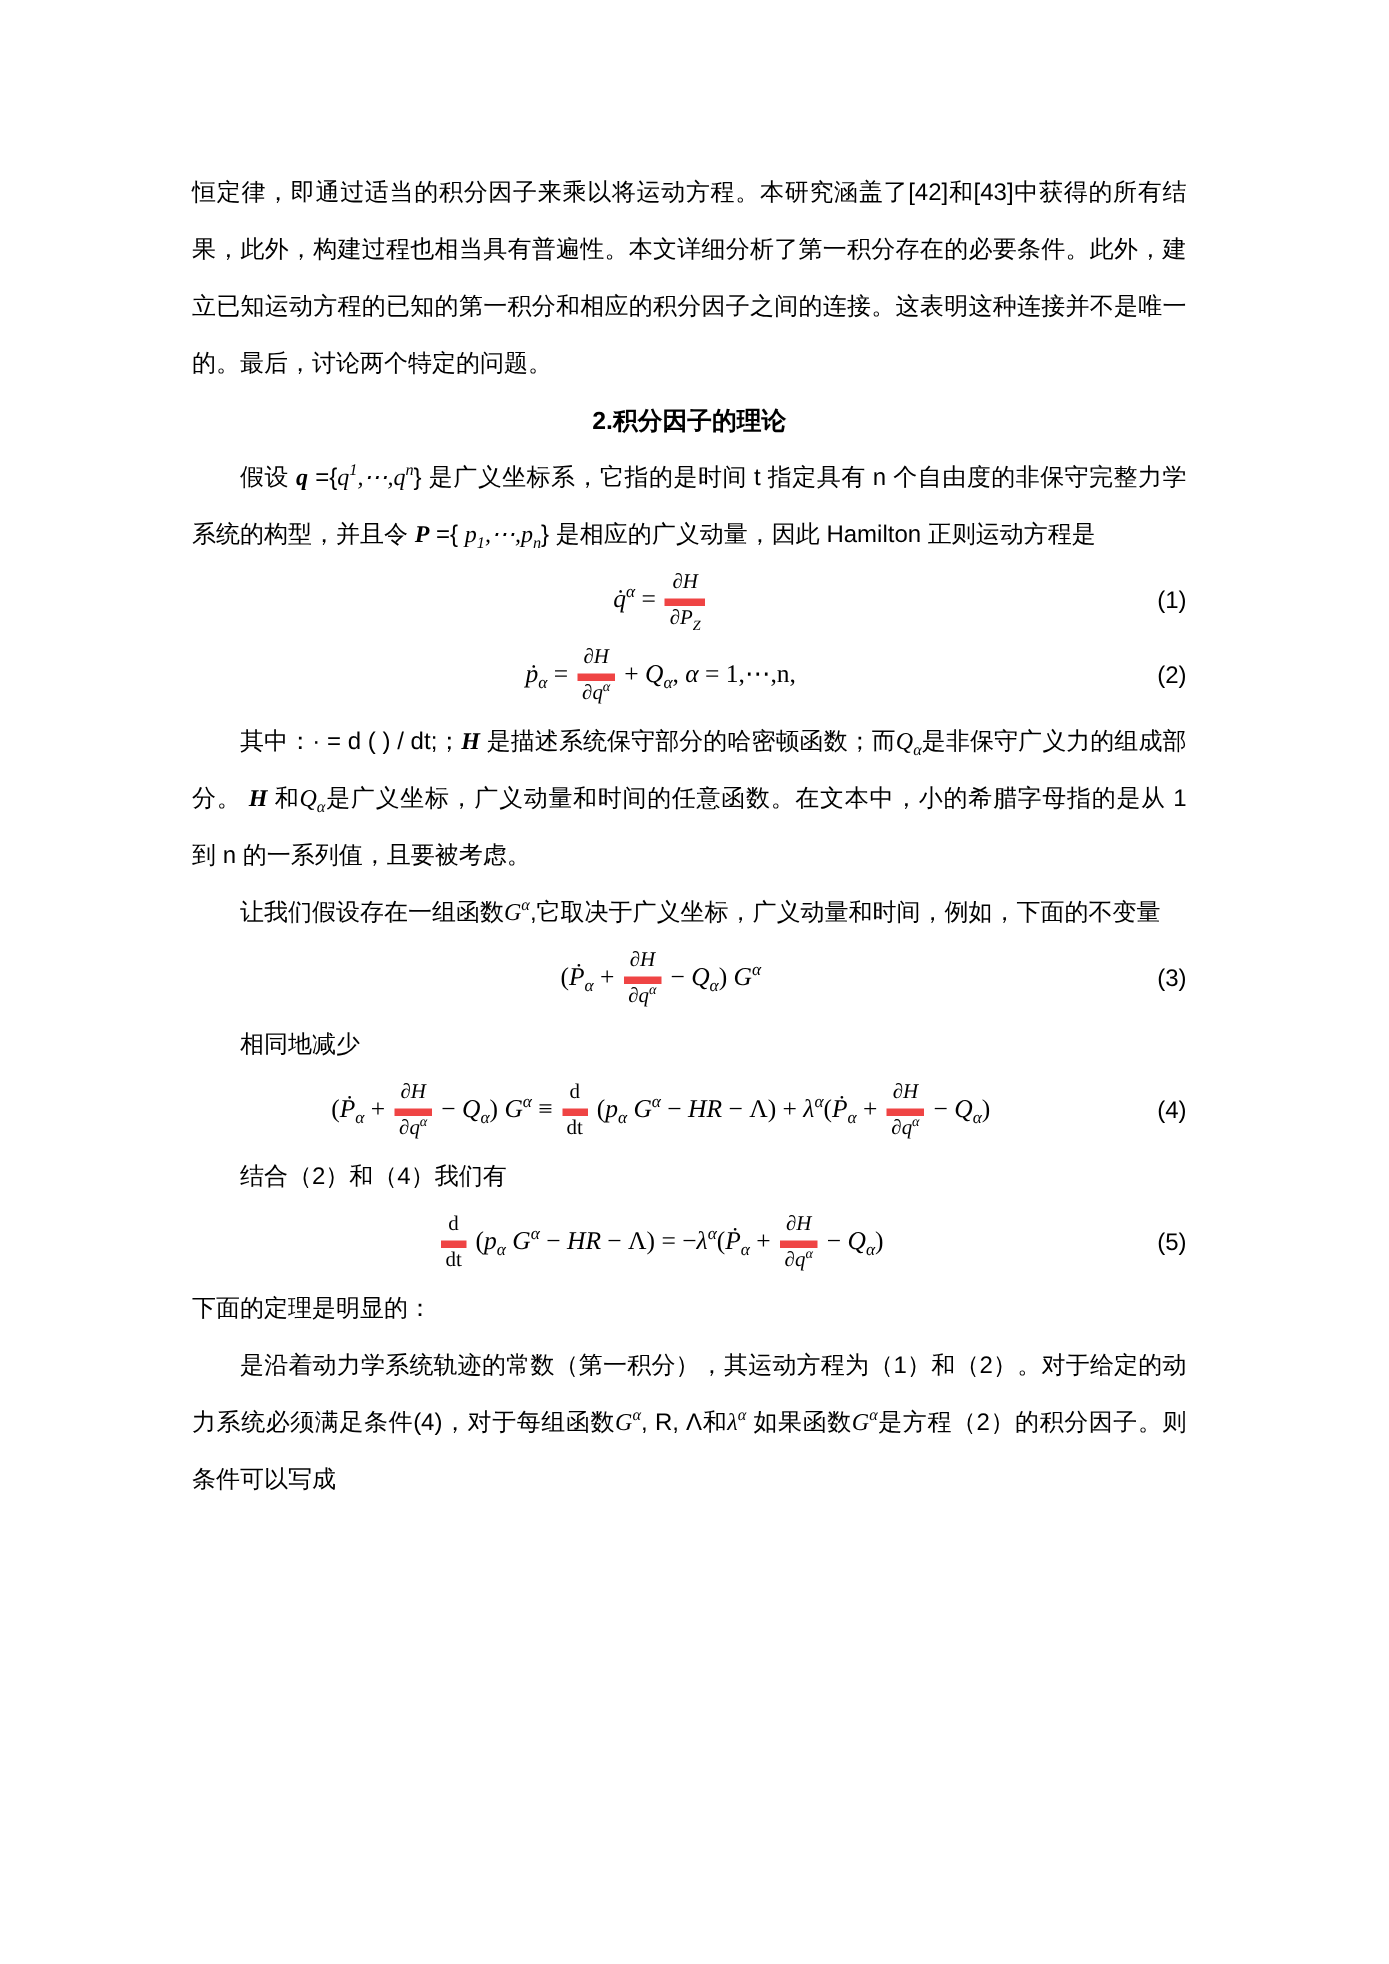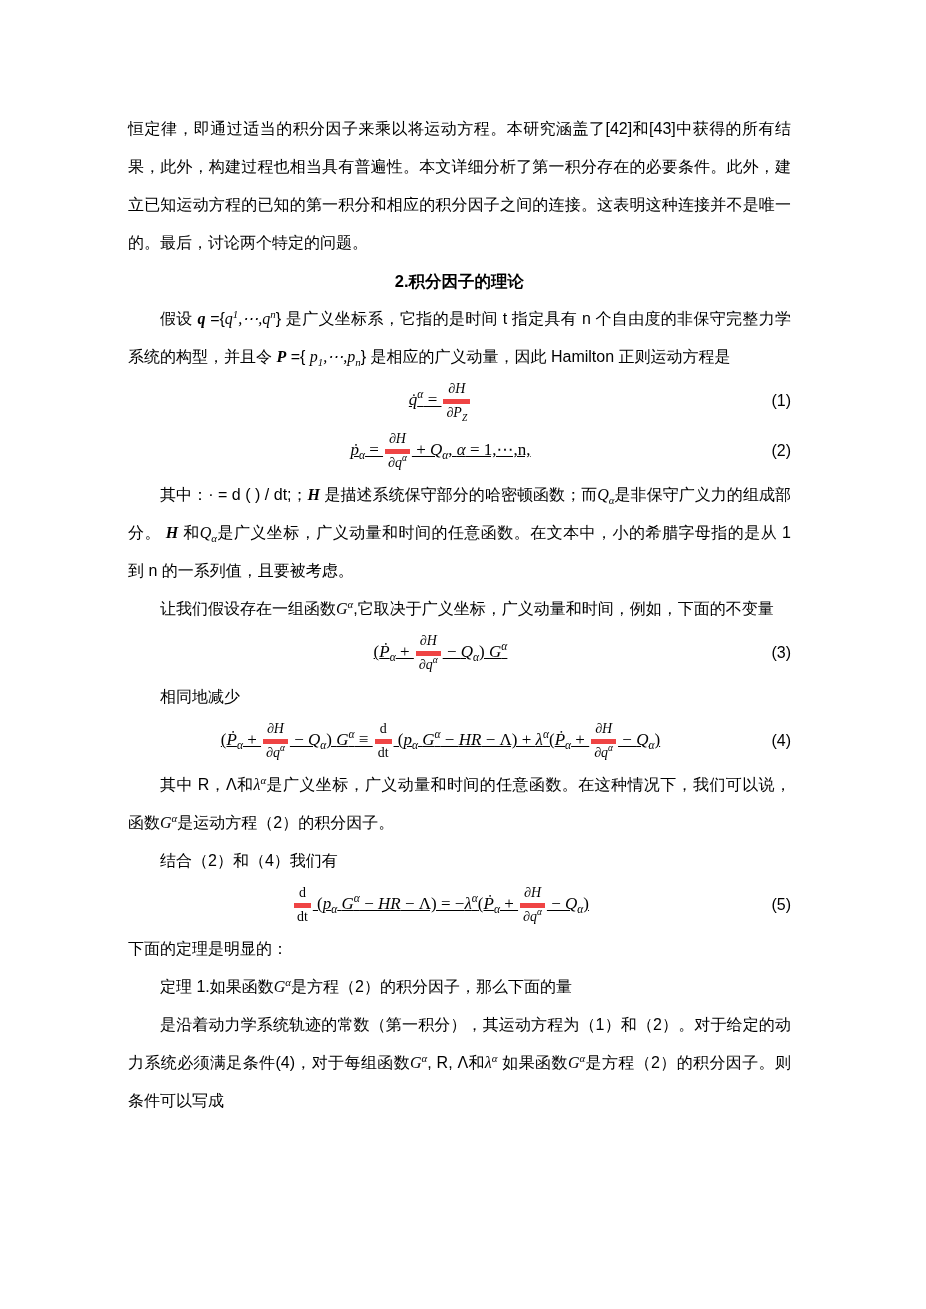--- a/index.html
+++ b/index.html
@@ -33,21 +33,20 @@
   }
 
   .eq-row {
     position: relative;
     display: flex;
     align-items: center;
     justify-content: center;
     min-height: 50px;
     padding: 0 44px 0 6px;
     line-height: 1.25;
-    text-decoration: underline;
   }
   .eq-content {
     font-family: "Liberation Serif", "DejaVu Serif", serif;
     font-size: 17px;
     white-space: nowrap;
     text-align: center;
   }
   .eq-number {
     position: absolute;
     right: 0;
@@ -113,23 +112,21 @@
       <p class="para indent"><span class="tk-txt">让我们假设存在一组函数</span><span class="tk-m">G</span><span class="tk-sup">α</span><span class="tk-txt">,它取决于广义坐标，广义动量和时间，例如，下面的不变量</span></p>
       <div class="eq-row">
         <span class="eq-content"><span class="tk-txt">(</span><span class="tk-m">Ṗ</span><span class="tk-sub">α</span><span class="tk-txt"> + </span><span class="frac"><span class="num"><span class="tk-m">∂H</span></span><span class="den"><span class="tk-m">∂q</span><span class="tk-sup">α</span></span></span><span class="tk-txt"> − </span><span class="tk-m">Q</span><span class="tk-sub">α</span><span class="tk-txt">) </span><span class="tk-m">G</span><span class="tk-sup">α</span></span>
         <span class="eq-number">(3)</span>
       </div>
       <p class="para indent"><span class="tk-txt">相同地减少</span></p>
       <div class="eq-row">
         <span class="eq-content"><span class="tk-txt">(</span><span class="tk-m">Ṗ</span><span class="tk-sub">α</span><span class="tk-txt"> + </span><span class="frac"><span class="num"><span class="tk-m">∂H</span></span><span class="den"><span class="tk-m">∂q</span><span class="tk-sup">α</span></span></span><span class="tk-txt"> − </span><span class="tk-m">Q</span><span class="tk-sub">α</span><span class="tk-txt">) </span><span class="tk-m">G</span><span class="tk-sup">α</span><span class="tk-txt"> ≡ </span><span class="frac"><span class="num"><span class="tk-txt">d</span></span><span class="den"><span class="tk-txt">dt</span></span></span><span class="tk-txt"> (</span><span class="tk-m">p</span><span class="tk-sub">α</span><span class="tk-txt"> </span><span class="tk-m">G</span><span class="tk-sup">α</span><span class="tk-txt"> − </span><span class="tk-m">HR</span><span class="tk-txt"> − Λ) + </span><span class="tk-m">λ</span><span class="tk-sup">α</span><span class="tk-txt">(</span><span class="tk-m">Ṗ</span><span class="tk-sub">α</span><span class="tk-txt"> + </span><span class="frac"><span class="num"><span class="tk-m">∂H</span></span><span class="den"><span class="tk-m">∂q</span><span class="tk-sup">α</span></span></span><span class="tk-txt"> − </span><span class="tk-m">Q</span><span class="tk-sub">α</span><span class="tk-txt">)</span></span>
         <span class="eq-number">(4)</span>
       </div>
-      <p class="para indent"><span class="tk-txt">其中 R，Λ和</span><span class="tk-m">λ</span><span class="tk-sup">α</span><span class="tk-txt">是广义坐标，广义动量和时间的任意函数。在这种情况下，我们可以说，函数</span><span class="tk-m">G</span><span class="tk-sup">α</span><span class="tk-txt">是运动方程（2）的积分因子。</span></p>
       <p class="para indent"><span class="tk-txt">结合（2）和（4）我们有</span></p>
       <div class="eq-row">
         <span class="eq-content"><span class="frac"><span class="num"><span class="tk-txt">d</span></span><span class="den"><span class="tk-txt">dt</span></span></span><span class="tk-txt"> (</span><span class="tk-m">p</span><span class="tk-sub">α</span><span class="tk-txt"> </span><span class="tk-m">G</span><span class="tk-sup">α</span><span class="tk-txt"> − </span><span class="tk-m">HR</span><span class="tk-txt"> − Λ) = −</span><span class="tk-m">λ</span><span class="tk-sup">α</span><span class="tk-txt">(</span><span class="tk-m">Ṗ</span><span class="tk-sub">α</span><span class="tk-txt"> + </span><span class="frac"><span class="num"><span class="tk-m">∂H</span></span><span class="den"><span class="tk-m">∂q</span><span class="tk-sup">α</span></span></span><span class="tk-txt"> − </span><span class="tk-m">Q</span><span class="tk-sub">α</span><span class="tk-txt">)</span></span>
         <span class="eq-number">(5)</span>
       </div>
       <p class="para"><span class="tk-txt">下面的定理是明显的：</span></p>
-      <p class="para indent"><span class="tk-txt">定理 1.如果函数</span><span class="tk-m">G</span><span class="tk-sup">α</span><span class="tk-txt">是方程（2）的积分因子，那么下面的量</span></p>
       <p class="para indent"><span class="tk-txt">是沿着动力学系统轨迹的常数（第一积分），其运动方程为（1）和（2）。对于给定的动力系统必须满足条件(4)，对于每组函数</span><span class="tk-m">G</span><span class="tk-sup">α</span><span class="tk-txt">, R, Λ和</span><span class="tk-m">λ</span><span class="tk-sup">α</span><span class="tk-txt"> 如果函数</span><span class="tk-m">G</span><span class="tk-sup">α</span><span class="tk-txt">是方程（2）的积分因子。则条件可以写成</span></p>
     </main>
 </div>
 
 </body></html>

